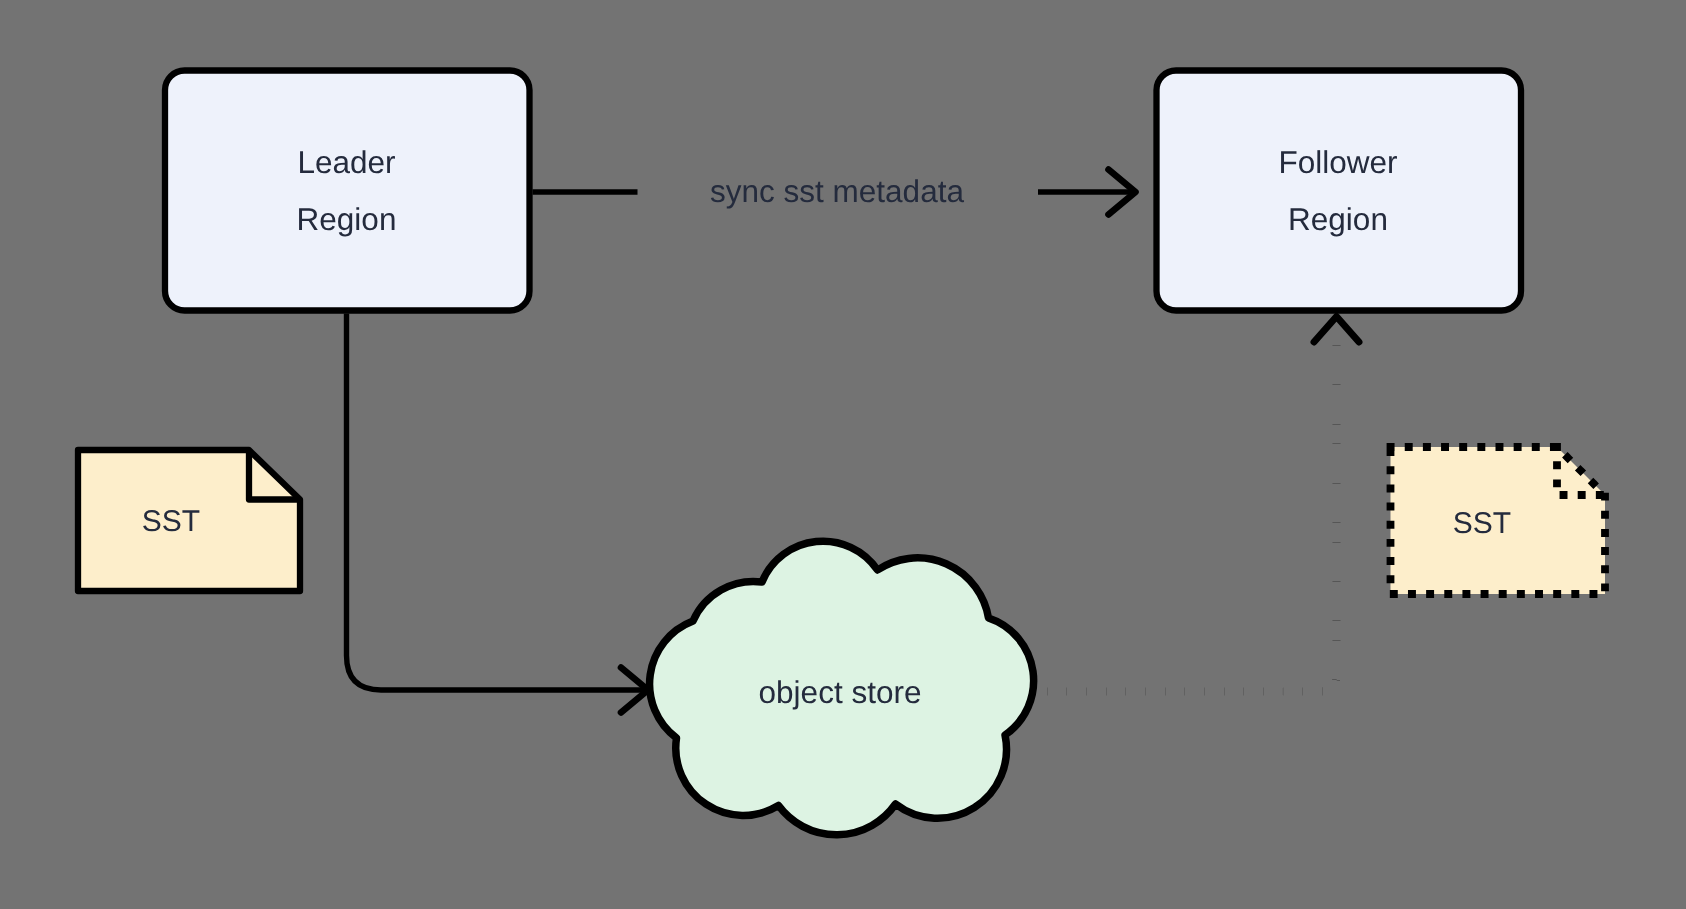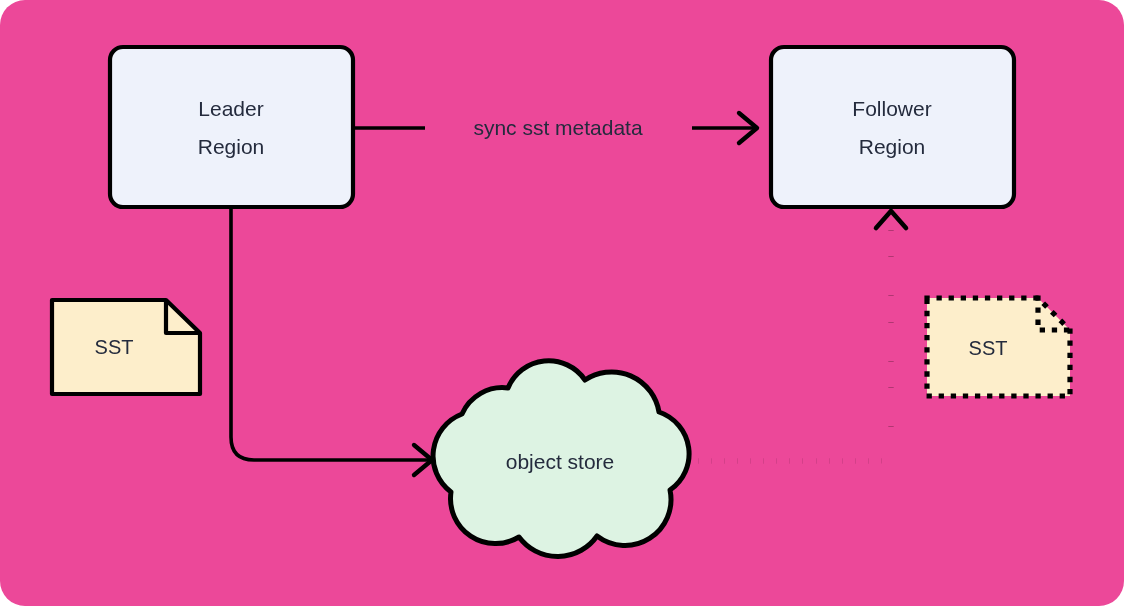--- a/index.html
+++ b/index.html
@@ -8,23 +8,22 @@
     padding: 0;
     background: #ffffff;
   }
   body {
     font-family: "Liberation Sans", "DejaVu Sans", sans-serif;
   }
   #diagram-root {
     position: relative;
     width: 1124px;
     height: 606px;
-    background: #ec4899;
+    background: #737373;
     overflow: hidden;
-    border-radius: 25px;
   }
   #diagram-svg {
     position: absolute;
     left: 0;
     top: 0;
     width: 1124px;
     height: 606px;
     display: block;
   }
   .node-label {

